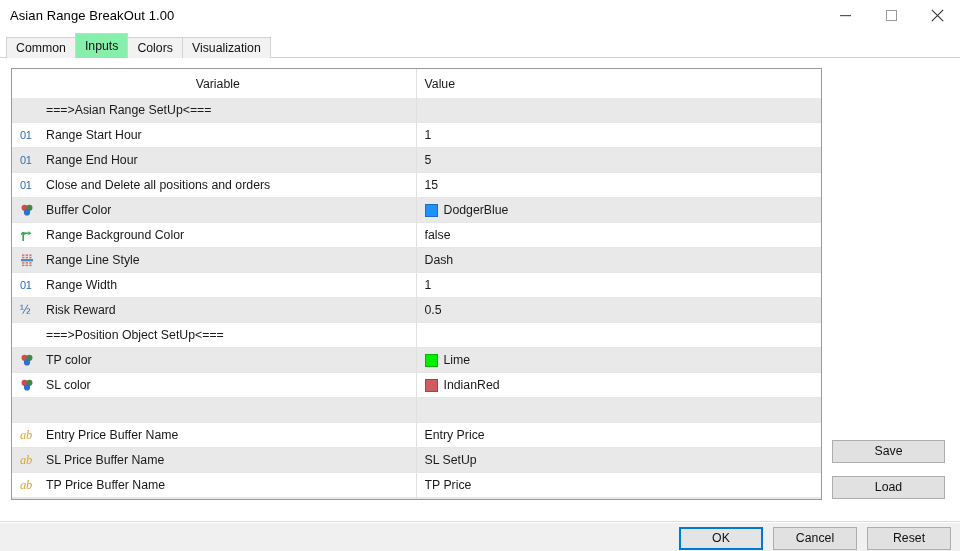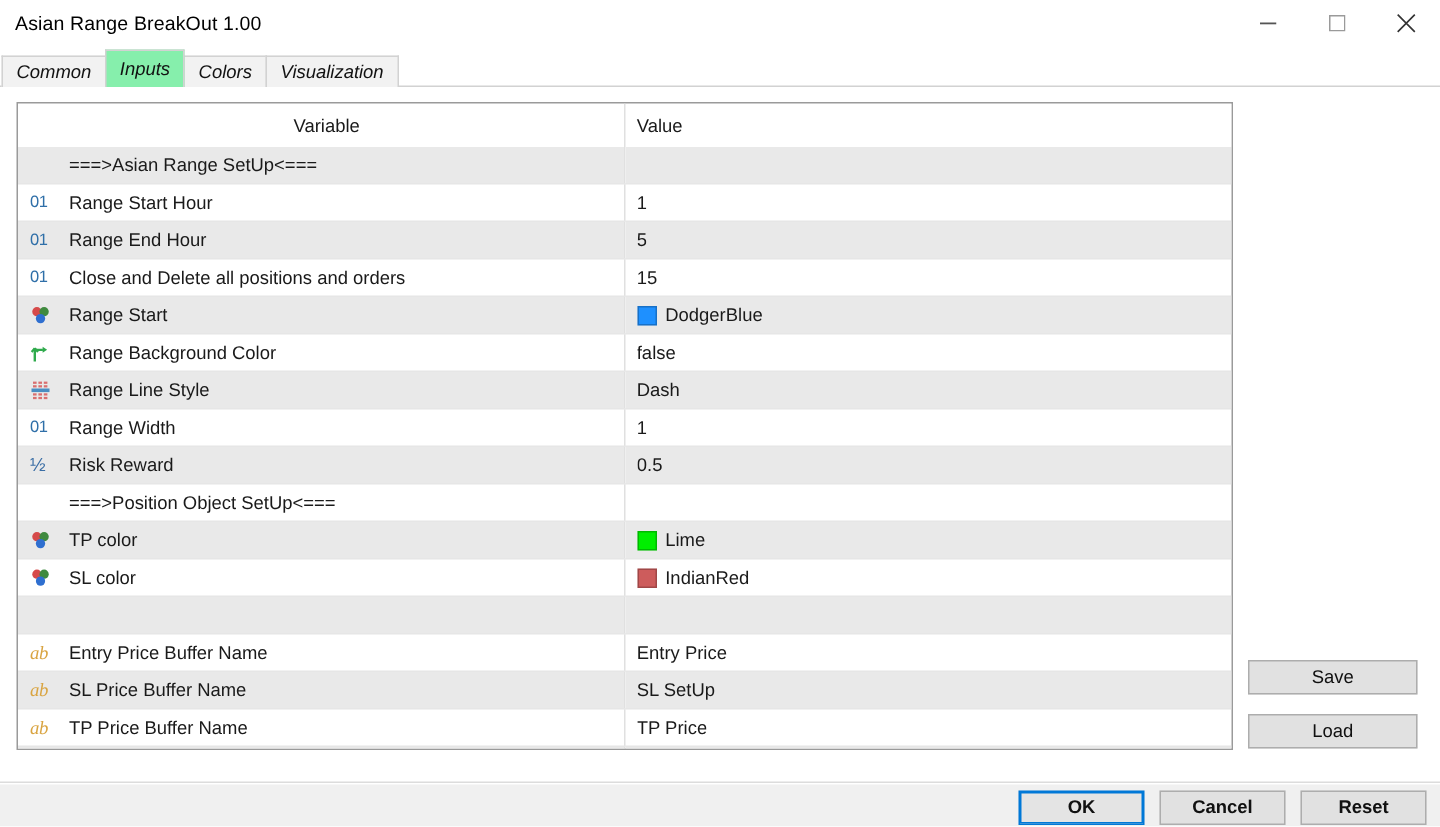--- a/index.html
+++ b/index.html
@@ -47,23 +47,22 @@
   }
   .winbtn svg { display: block; }
 
   
   .tabstrip {
     position: relative;
     height: 27px;
     background: #ffffff;
     display: flex;
     align-items: flex-end;
-    padding-left: 1px;
-    box-sizing: border-box;
-    font-style: italic;
+    padding-left: 6px;
+    box-sizing: border-box;
   }
   .tabstrip::after {
     content: "";
     position: absolute;
     left: 0; right: 0; bottom: 0;
     height: 1px;
     background: #d2d2d2;
   }
   .tab {
     position: relative;
@@ -216,21 +215,20 @@
   .btn + .btn { margin-top: 13px; }
 
   
   .footer {
     position: absolute;
     left: 0;
     top: 523px;
     width: 960px;
     height: 28px;
     background: #f0f0f0;
-    font-weight: bold;
   }
   .footer-btns {
     position: absolute;
     right: 9px;
     top: 4px;
     display: flex;
     gap: 10px;
   }
   .fbtn {
     width: 84px;
@@ -359,21 +357,21 @@
           <tr class="alt">
             <td class="var-cell">
               <div class="cellflex">
                 <span class="icon-slot">
                   <svg width="14" height="14" viewBox="0 0 14 14">
                     <circle cx="4.6" cy="4.8" r="3.1" fill="#d64a4a"></circle>
                     <circle cx="9.4" cy="4.8" r="3.1" fill="#3f8a3f"></circle>
                     <circle cx="7" cy="9.4" r="3.1" fill="#2f6fd0"></circle>
                   </svg>
                 </span>
-                <span class="lbl">Range Start</span>
+                <span class="lbl">Buffer Color</span>
               </div>
             </td>
             <td>
               <div class="val-flex">
                 <span class="swatch" style="background: rgb(30, 144, 255);"></span>
                 <span class="lbl">DodgerBlue</span>
               </div>
             </td>
           </tr>
           <tr>

